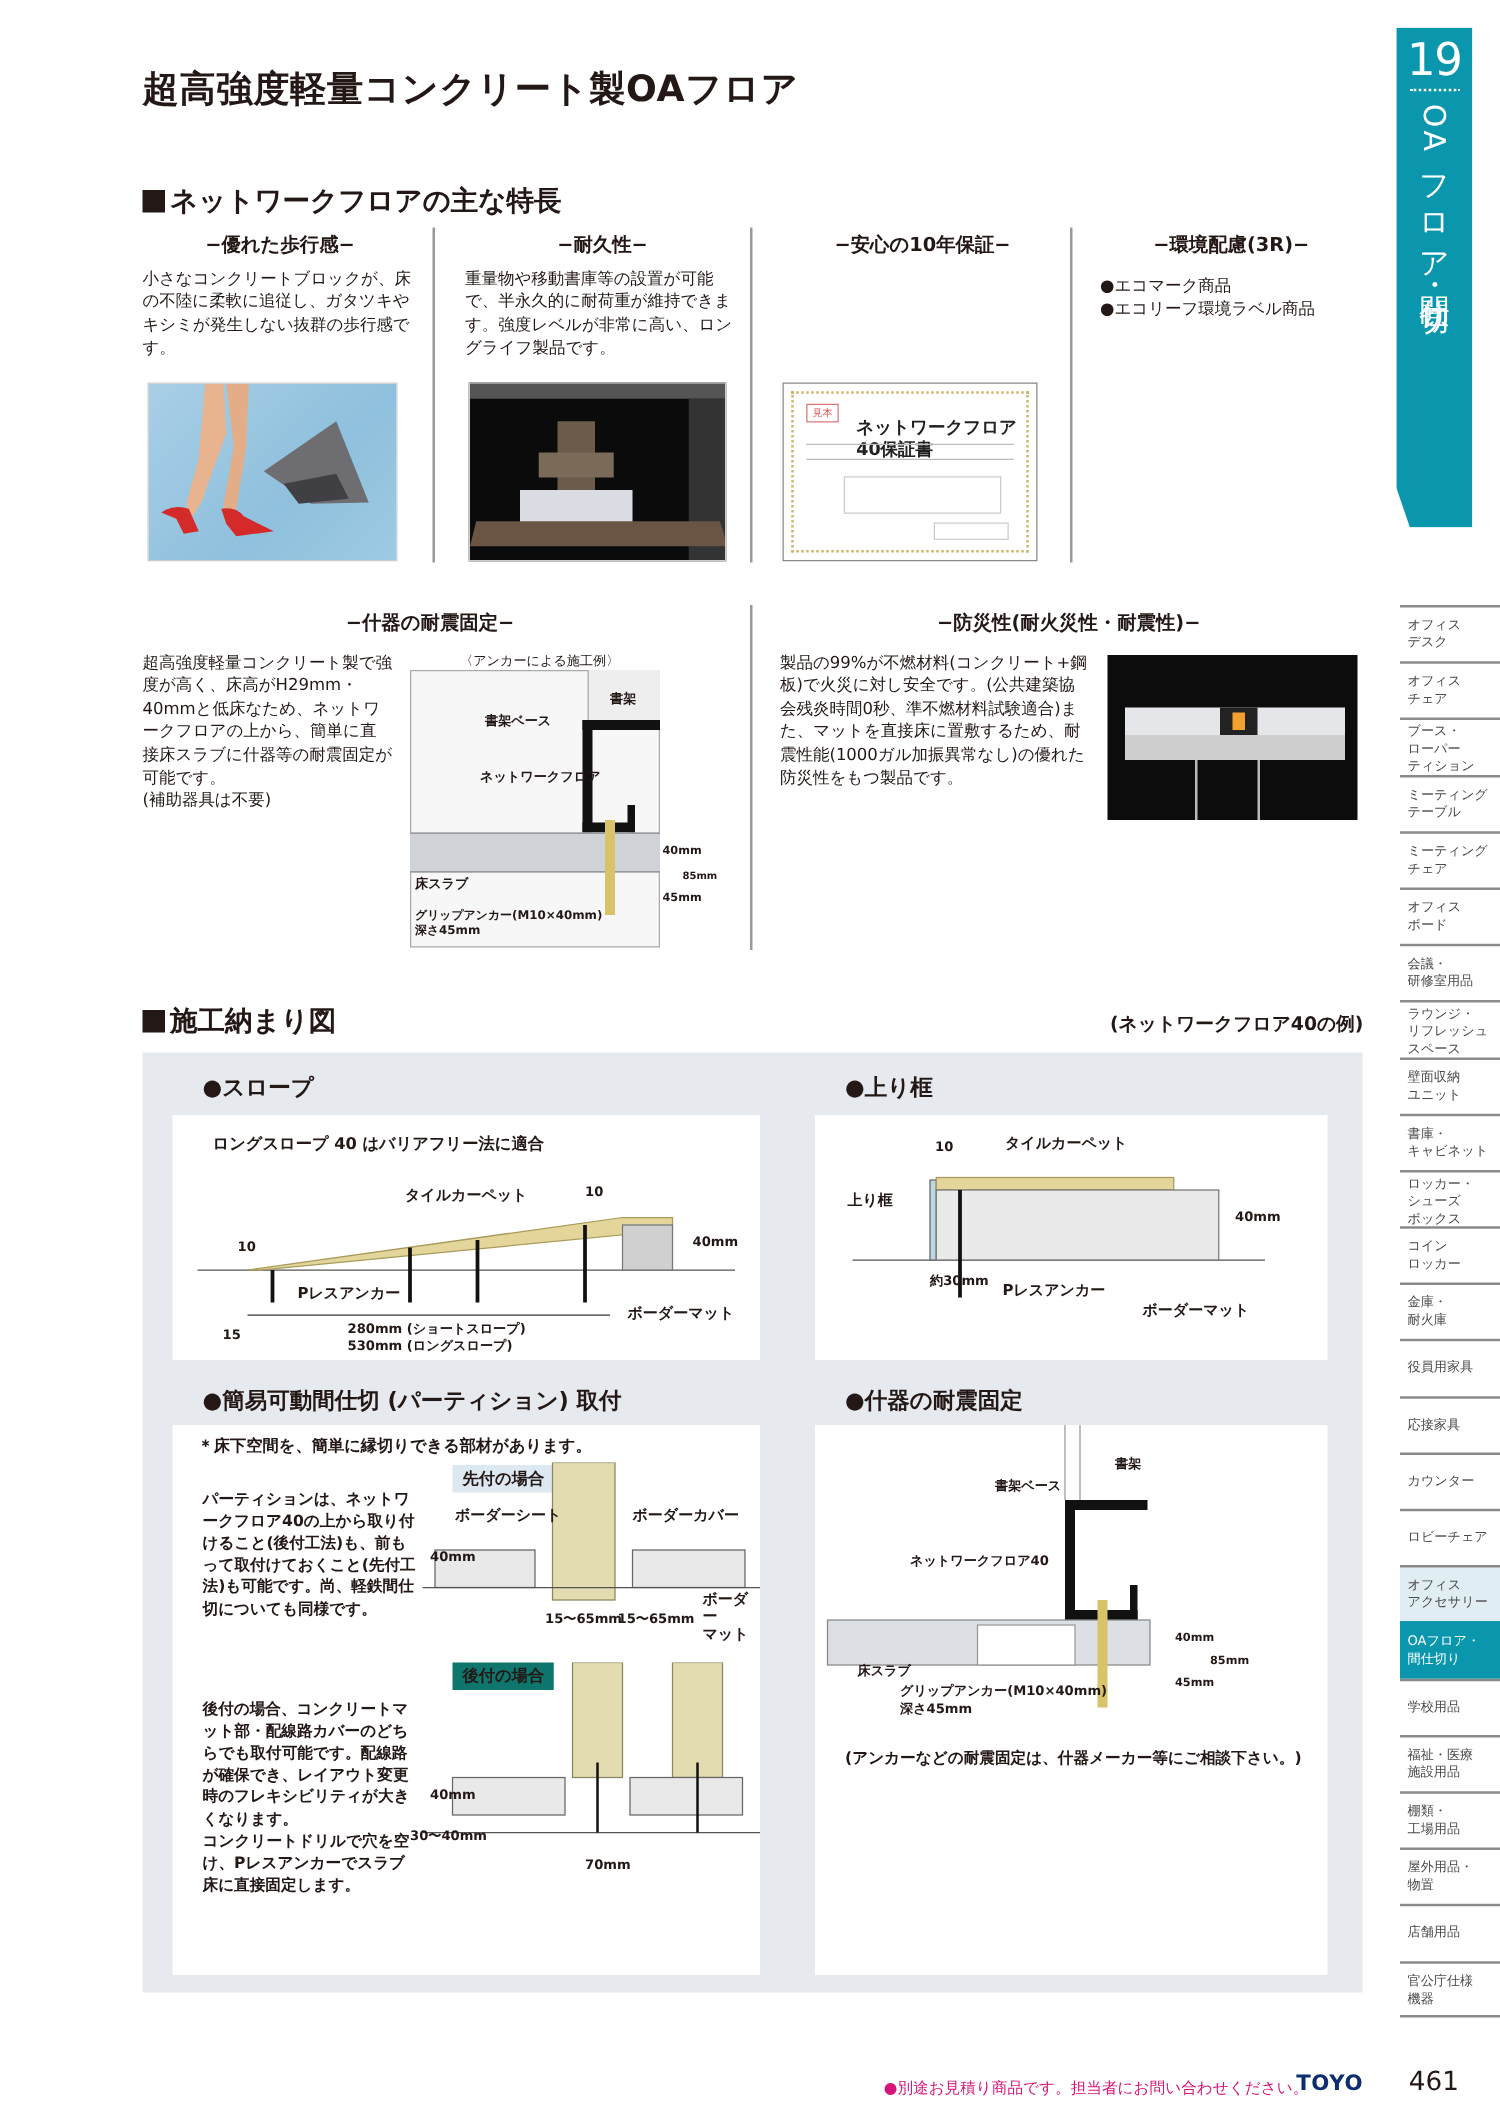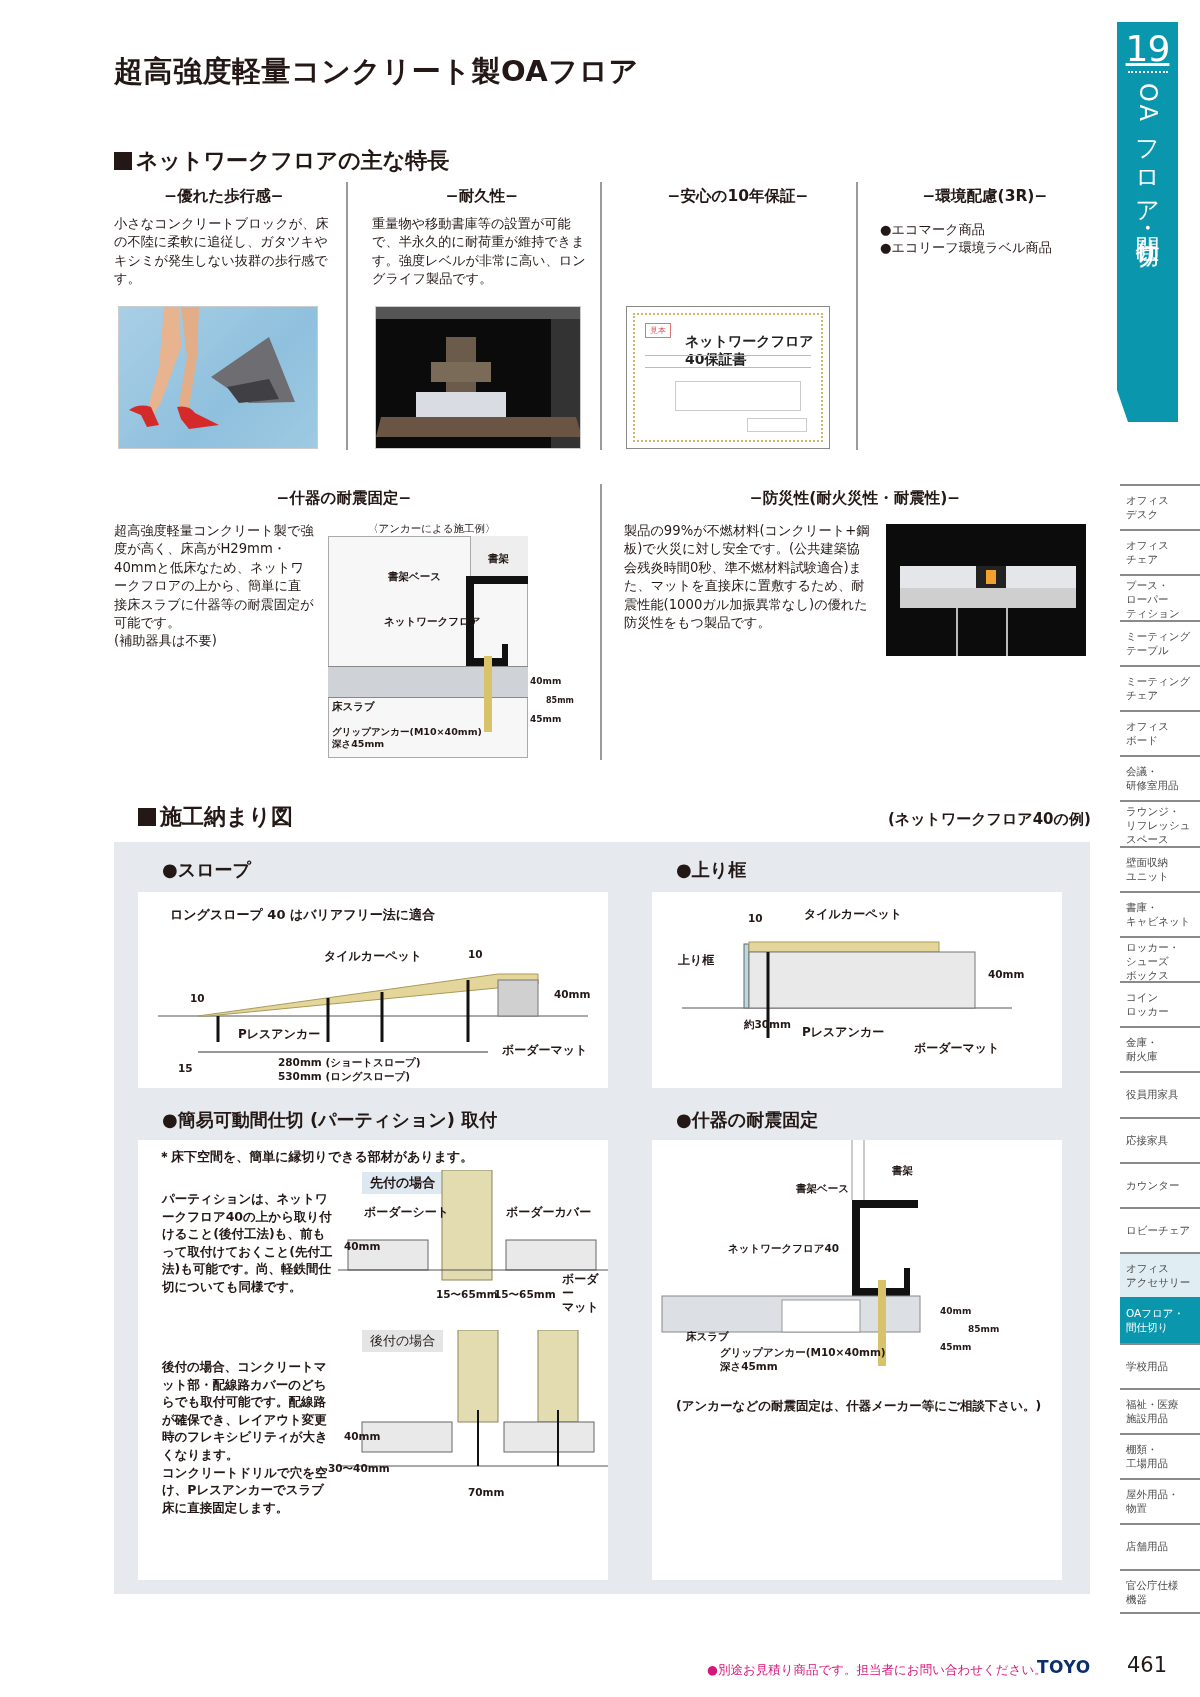--- a/index.html
+++ b/index.html
@@ -8,21 +8,21 @@
   .page-title { left: 114px; top: 52px; font-size: 29px; font-weight: bold; letter-spacing: 0.5px; }
   .sec-title { font-size: 22px; font-weight: bold; display: flex; align-items: center; }
   .sec-title .sq { display: inline-block; width: 18px; height: 18px; background: #231815; margin-right: 4px; }
   .feat-head { font-size: 15.5px; text-align: center; font-weight: bold; }
   .feat-text { font-size: 13.2px; line-height: 18.4px; }
   .vline { width: 1.5px; background: #9a9a9a; }
   .photo { border: 1px solid #ccc; overflow: hidden; }
 
   
   .tab19 { left: 1117px; top: 22px; width: 61px; height: 400px; background: #0a97ad; color: #fff; clip-path: polygon(0 0,100% 0,100% 100%,18% 100%,0 92%); text-align: center; }
-  .tab19 .num { font-size: 36px; margin-top: 6px; letter-spacing: -1px; text-decoration: underline; }
+  .tab19 .num { font-size: 36px; margin-top: 6px; letter-spacing: -1px; }
   .tab19 .dots { border-top: 2px dotted #fff; width: 40px; margin: 2px auto 10px; }
   .tab19 .vtxt { writing-mode: vertical-rl; font-size: 24px; margin: 0 auto; letter-spacing: 3px; line-height: 1; }
 
   .sidebar { left: 1120px; top: 484px; width: 80px; }
   .side-item { border-top: 2px solid #8a8a8a; height: 45.2px; font-size: 10.5px; line-height: 14px; color: #4a4a4a; padding: 7px 0 0 6px; }
   .side-item.oneline { padding-top: 14px; }
   .side-item.light { background: #e0edf2; }
   .side-item.active { background: #0a97ad; color: #fff; border-top-color: #0a97ad; }
 
   .panel { left: 114px; top: 842px; width: 976px; height: 752px; background: #e6eaee; }
@@ -139,21 +139,21 @@
   <svg width="200" height="132">
     <rect x="14" y="42" width="176" height="22" fill="#e4e6ea"></rect>
     <rect x="14" y="64" width="176" height="20" fill="#cfcfcf"></rect>
     <rect x="90" y="42" width="30" height="22" fill="#222"></rect>
     <rect x="100" y="46" width="10" height="14" fill="#f2a030"></rect>
     <rect x="70" y="84" width="2" height="48" fill="#bbb"></rect>
     <rect x="120" y="84" width="2" height="48" fill="#bbb"></rect>
   </svg>
 </div>
 
-<div class="abs sec-title" style="left:114px; top:802px;margin-left:24px;">
+<div class="abs sec-title" style="left:114px; top:802px;">
   <span class="sq"></span>
   <span>施工納まり図</span>
 </div>
 <div class="abs" style="left:888px; top:810px; font-size:15px; font-weight:bold;">(ネットワークフロア40の例)</div>
 
 <div class="abs panel">
 
   <div class="abs sub-head" style="left:24px; top:16px;">●スロープ</div>
   <div class="abs sub" style="left:24px; top:50px; width:470px; height:196px;">
     <div class="lbl" style="left:32px; top:14px; font-size:13px;">ロングスロープ 40 はバリアフリー法に適合</div>
@@ -209,21 +209,21 @@
       <rect x="168" y="70" width="90" height="30" fill="#e9e9e9" stroke="#666"></rect>
       <line x1="0" y1="100" x2="270" y2="100" stroke="#555"></line>
     </svg>
     <div class="lbl" style="left:226px; top:64px;">ボーダーシート</div>
     <div class="lbl" style="left:368px; top:64px;">ボーダーカバー</div>
     <div class="lbl-s" style="left:206px; top:100px;">40mm</div>
     <div class="lbl-s" style="left:298px; top:148px;">15〜65mm</div>
     <div class="lbl-s" style="left:356px; top:148px;">15〜65mm</div>
     <div class="lbl" style="left:424px; top:132px; white-space:pre-line; line-height:14px;">ボーダー
 マット</div>
-    <div class="abs" style="left:224px; top:190px; background:#e5e5e5; padding:2px 8px; font-size:13px; font-weight:normal;">後付の場合</div>
+    <div class="abs" style="left:224px; top:190px; background:#0f766e; padding:2px 8px; font-size:13px; font-weight:bold;">後付の場合</div>
     <svg class="abs" style="left:200px; top:190px;" width="270" height="170">
       <rect x="120" y="0" width="40" height="92" fill="#e2dcb0" stroke="#8a8560"></rect>
       <rect x="200" y="0" width="40" height="92" fill="#e2dcb0" stroke="#8a8560"></rect>
       <rect x="24" y="92" width="90" height="30" fill="#e9e9e9" stroke="#666"></rect>
       <rect x="166" y="92" width="90" height="30" fill="#e9e9e9" stroke="#666"></rect>
       <line x1="0" y1="136" x2="270" y2="136" stroke="#555"></line>
       <line x1="140" y1="80" x2="140" y2="136" stroke="#111" stroke-width="2"></line>
       <line x1="220" y1="80" x2="220" y2="136" stroke="#111" stroke-width="2"></line>
     </svg>
     <div class="lbl-s" style="left:206px; top:290px;">40mm</div>

